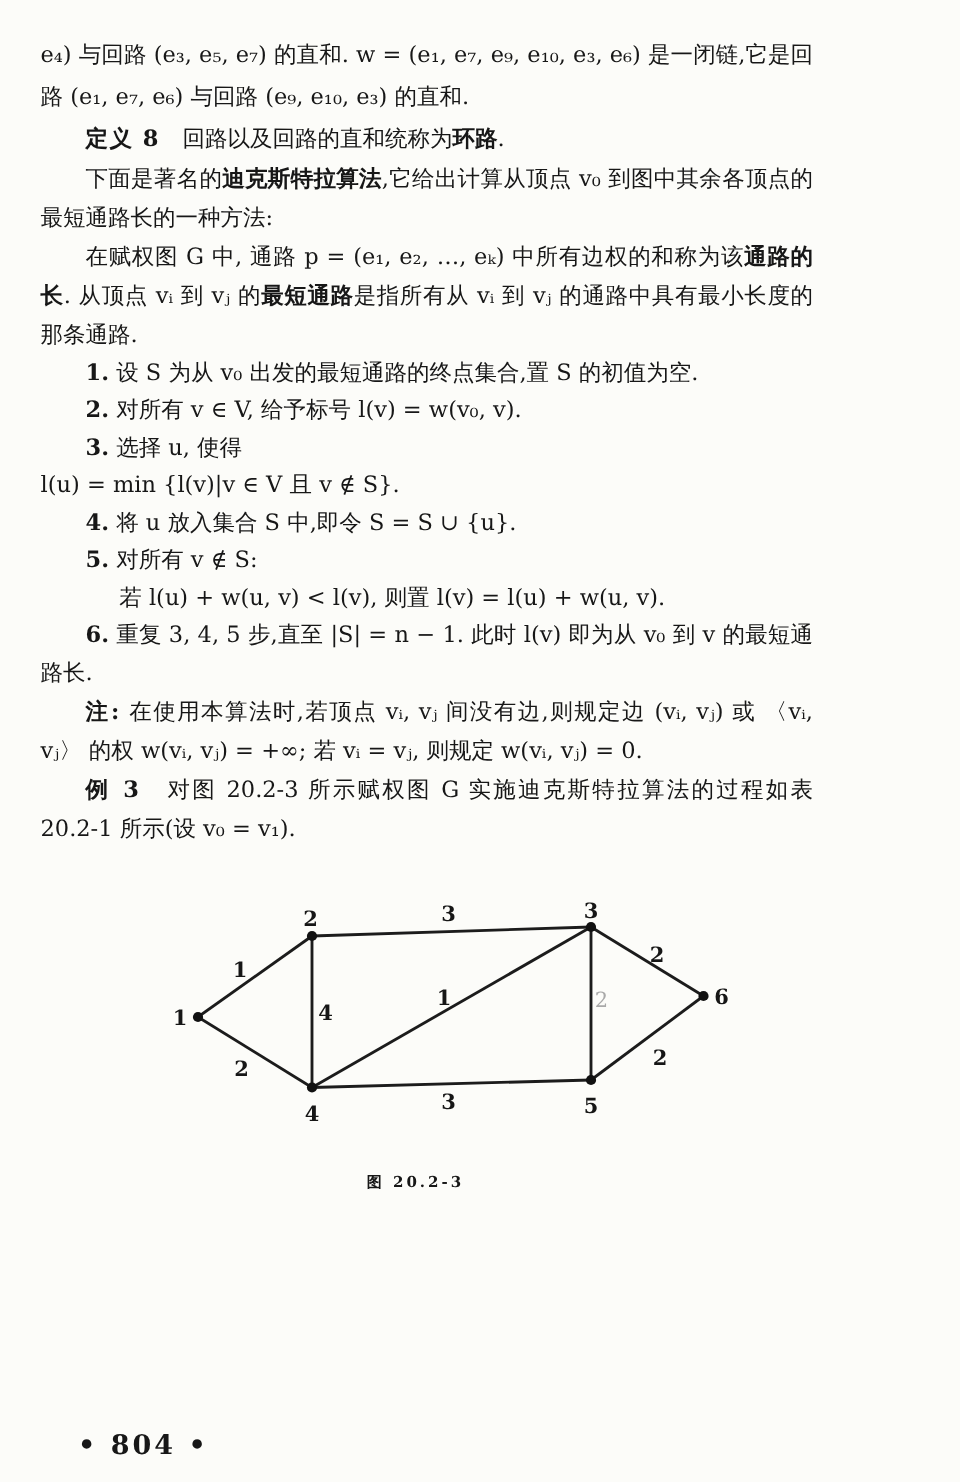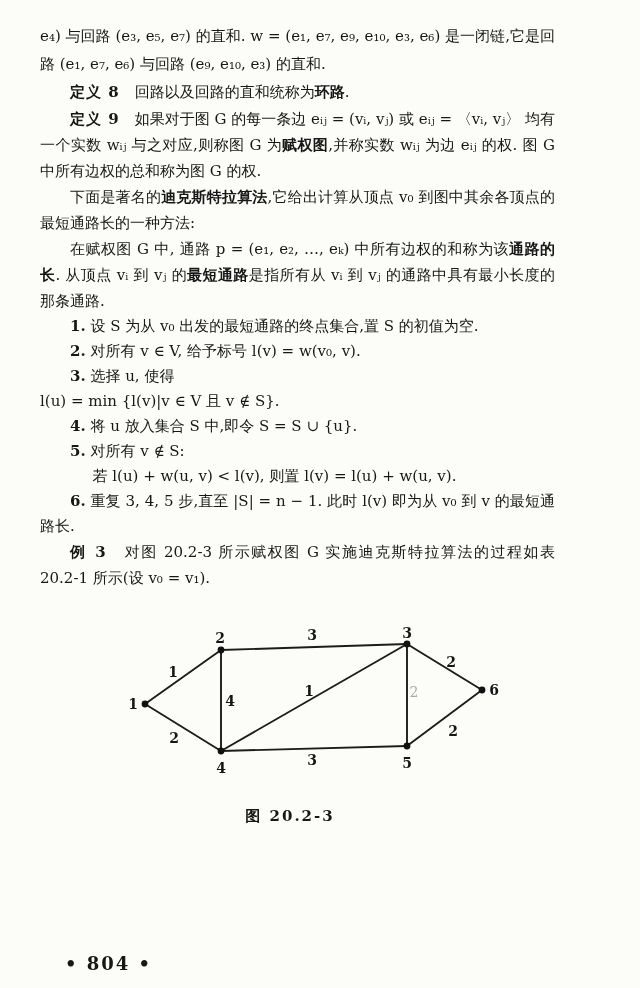--- a/index.html
+++ b/index.html
@@ -4,21 +4,21 @@
 <style>
   html, body { margin: 0; padding: 0; }
   body {
     width: 640px; height: 988px;
     background: #fcfcf9;
     font-family: "DejaVu Serif", "Liberation Serif", serif;
     color: #171717;
     overflow: hidden;
     position: relative;
   }
-  .page { position: relative; width: 572px; height: 988px; margin-left: 13px; }
+  .page { position: relative; width: 572px; height: 988px; }
   .textcol { padding: 22px 30px 0 27px; font-size: 15px; }
   .textcol p { margin: 0; line-height: 28px; text-align: justify; }
   p.cont { text-indent: 0; }
   p.ind { text-indent: 2em; }
   .tight p { line-height: 26px; }
   h2.section {
     font-size: 19px; font-weight: bold;
     margin: 9px 0 9px 0; line-height: 24px;
     letter-spacing: 1px;
   }
@@ -30,60 +30,60 @@
   .graph-figure { display: block; margin-top: 10px; }
   .graph-figure line { stroke: #1c1c1c; stroke-width: 1.9; }
   .graph-figure circle { fill: #111; }
   .graph-figure text {
     font-family: "DejaVu Serif", "Liberation Serif", serif;
     font-size: 14px; font-weight: bold; fill: #161616;
     text-anchor: middle;
   }
   .graph-figure text.faint { fill: #a9a9a9; font-weight: normal; }
   .caption {
-    text-align: center; font-size: 15px; font-weight: bold;
+    text-align: center; font-size: 10px; font-weight: bold;
     letter-spacing: 2px; margin-top: 6px; padding-right: 18px;
   }
   .pagenum {
     position: absolute; left: 52px; top: 953px;
     font-size: 18px; font-weight: bold; letter-spacing: 2px;
   }
 </style>
 </head>
 <body>
 
 <div class="page">
   <div class="textcol">
 
     <p class="cont">e₄) 与回路 (e₃, e₅, e₇) 的直和. w = (e₁, e₇, e₉, e₁₀, e₃, e₆) 是一闭链,它是回路 (e₁, e₇, e₆) 与回路 (e₉, e₁₀, e₃) 的直和.</p>
 
     <p class="ind"><b class="lead">定义 8</b><span>　回路以及回路的直和统称为</span><b>环路</b><span>.</span></p>
 
 
 
     <div class="tight">
-      <p class="ind"><b class="lead">定义 9</b><span>　如果对于图 G 的每一条边 eᵢⱼ = (vᵢ, vⱼ) 或 eᵢⱼ = 〈vᵢ, vⱼ〉 均有一个实数 wᵢⱼ 与之对应,则称图 G 为</span><b>赋权图</b><span>,并称实数 wᵢⱼ 为边 eᵢⱼ 的权. 图 G 中所有边权的总和称为图 G 的权.</span></p>
 
       <p class="ind"><span>下面是著名的</span><b>迪克斯特拉算法</b><span>,它给出计算从顶点 v₀ 到图中其余各顶点的最短通路长的一种方法:</span></p>
 
       <p class="ind"><span>在赋权图 G 中, 通路 p = (e₁, e₂, …, eₖ) 中所有边权的和称为该</span><b>通路的长</b><span>. 从顶点 vᵢ 到 vⱼ 的</span><b>最短通路</b><span>是指所有从 vᵢ 到 vⱼ 的通路中具有最小长度的那条通路.</span></p>
     </div>
 
     <div class="steps">
       <p class="step"><b>1.</b><span> 设 S 为从 v₀ 出发的最短通路的终点集合,置 S 的初值为空.</span></p>
       <p class="step"><b>2.</b><span> 对所有 v ∈ V, 给予标号 l(v) = w(v₀, v).</span></p>
       <p class="step"><b>3.</b><span> 选择 u, 使得</span></p>
       <p class="formula">l(u) = min {l(v)|v ∈ V 且 v ∉ S}.</p>
       <p class="step"><b>4.</b><span> 将 u 放入集合 S 中,即令 S = S ∪ {u}.</span></p>
       <p class="step"><b>5.</b><span> 对所有 v ∉ S:</span></p>
       <p class="subline">若 l(u) + w(u, v) &lt; l(v), 则置 l(v) = l(u) + w(u, v).</p>
       <p class="step"><b>6.</b><span> 重复 3, 4, 5 步,直至 |S| = n − 1. 此时 l(v) 即为从 v₀ 到 v 的最短通路长.</span></p>
     </div>
 
     <div class="tight">
+      <p class="ind"><b class="lead">注:</b><span> 在使用本算法时,若顶点 vᵢ, vⱼ 间没有边,则规定边 (vᵢ, vⱼ) 或 〈vᵢ, vⱼ〉 的权 w(vᵢ, vⱼ) = +∞; 若 vᵢ = vⱼ, 则规定 w(vᵢ, vⱼ) = 0.</span></p>
       <p class="ind"><b class="lead">例 3</b><span>　对图 20.2-3 所示赋权图 G 实施迪克斯特拉算法的过程如表 20.2-1 所示(设 v₀ = v₁).</span></p>
     </div>
   </div>
 
   <svg class="graph-figure" width="640" height="200" viewBox="0 0 640 200">
 
     <line x1="132" y1="103" x2="208" y2="49"></line>
     <line x1="132" y1="103" x2="208" y2="150"></line>
     <line x1="208" y1="49" x2="394" y2="43"></line>
     <line x1="208" y1="49" x2="208" y2="150"></line>

